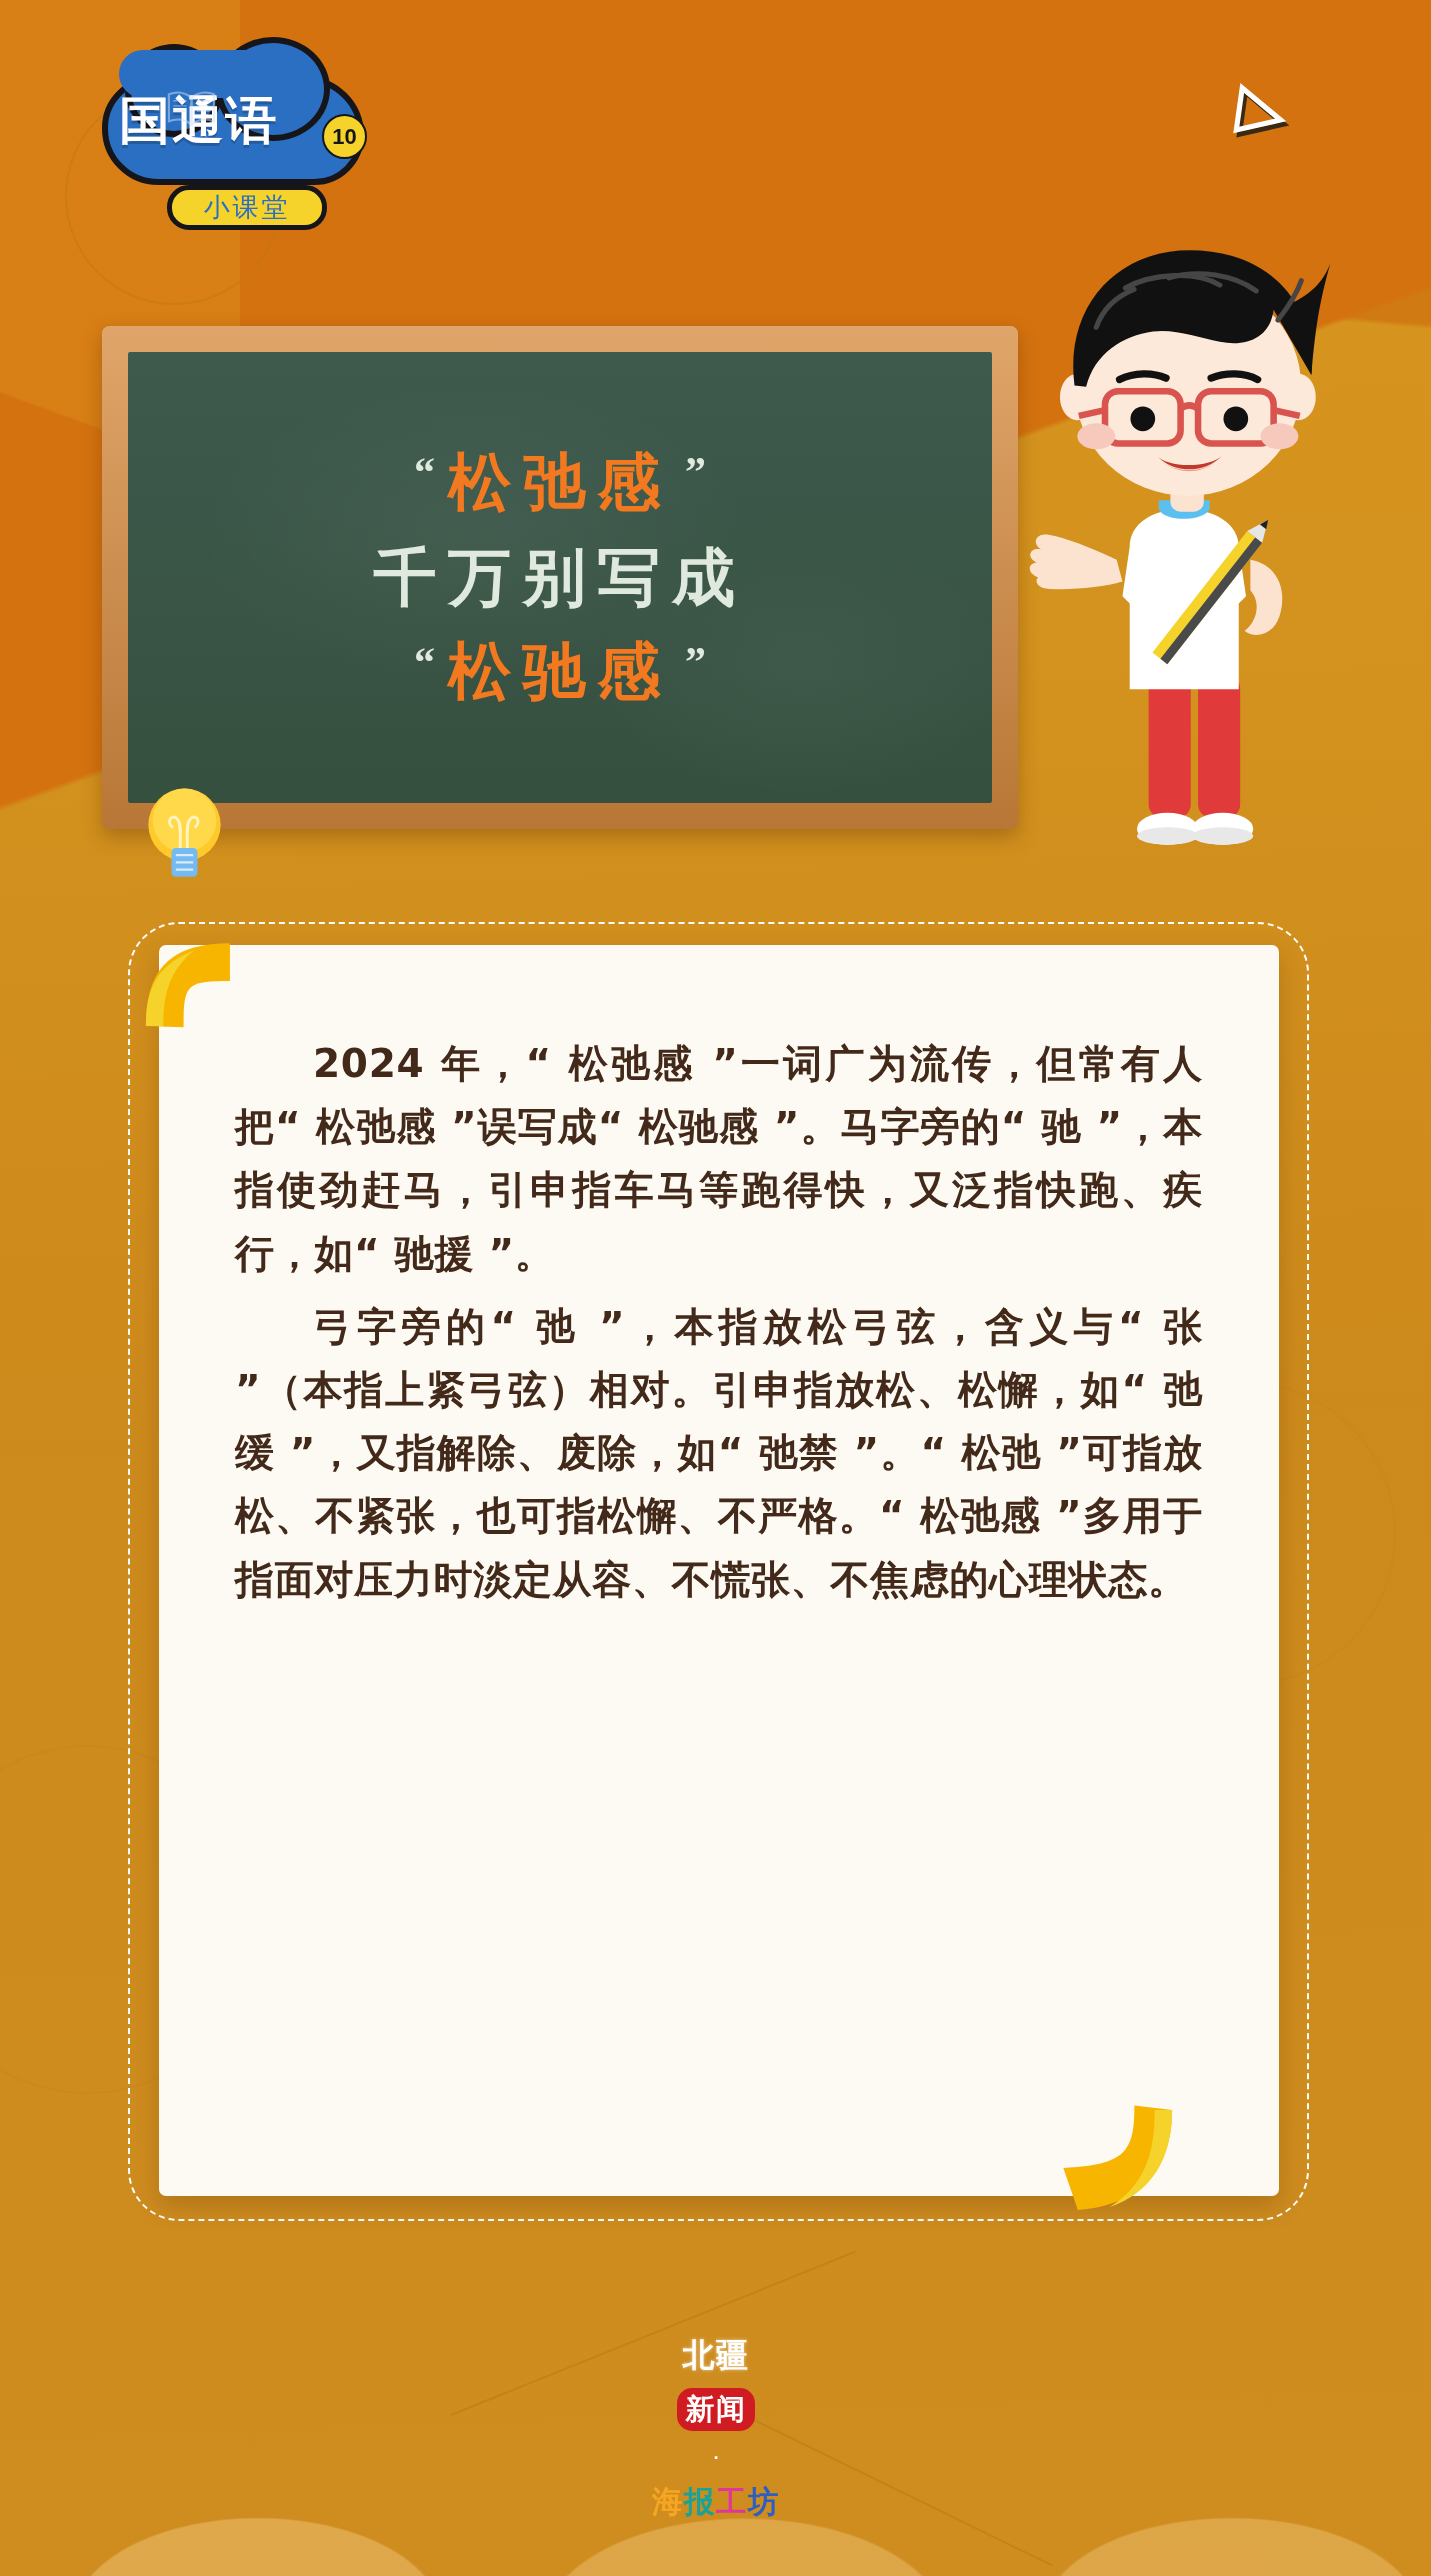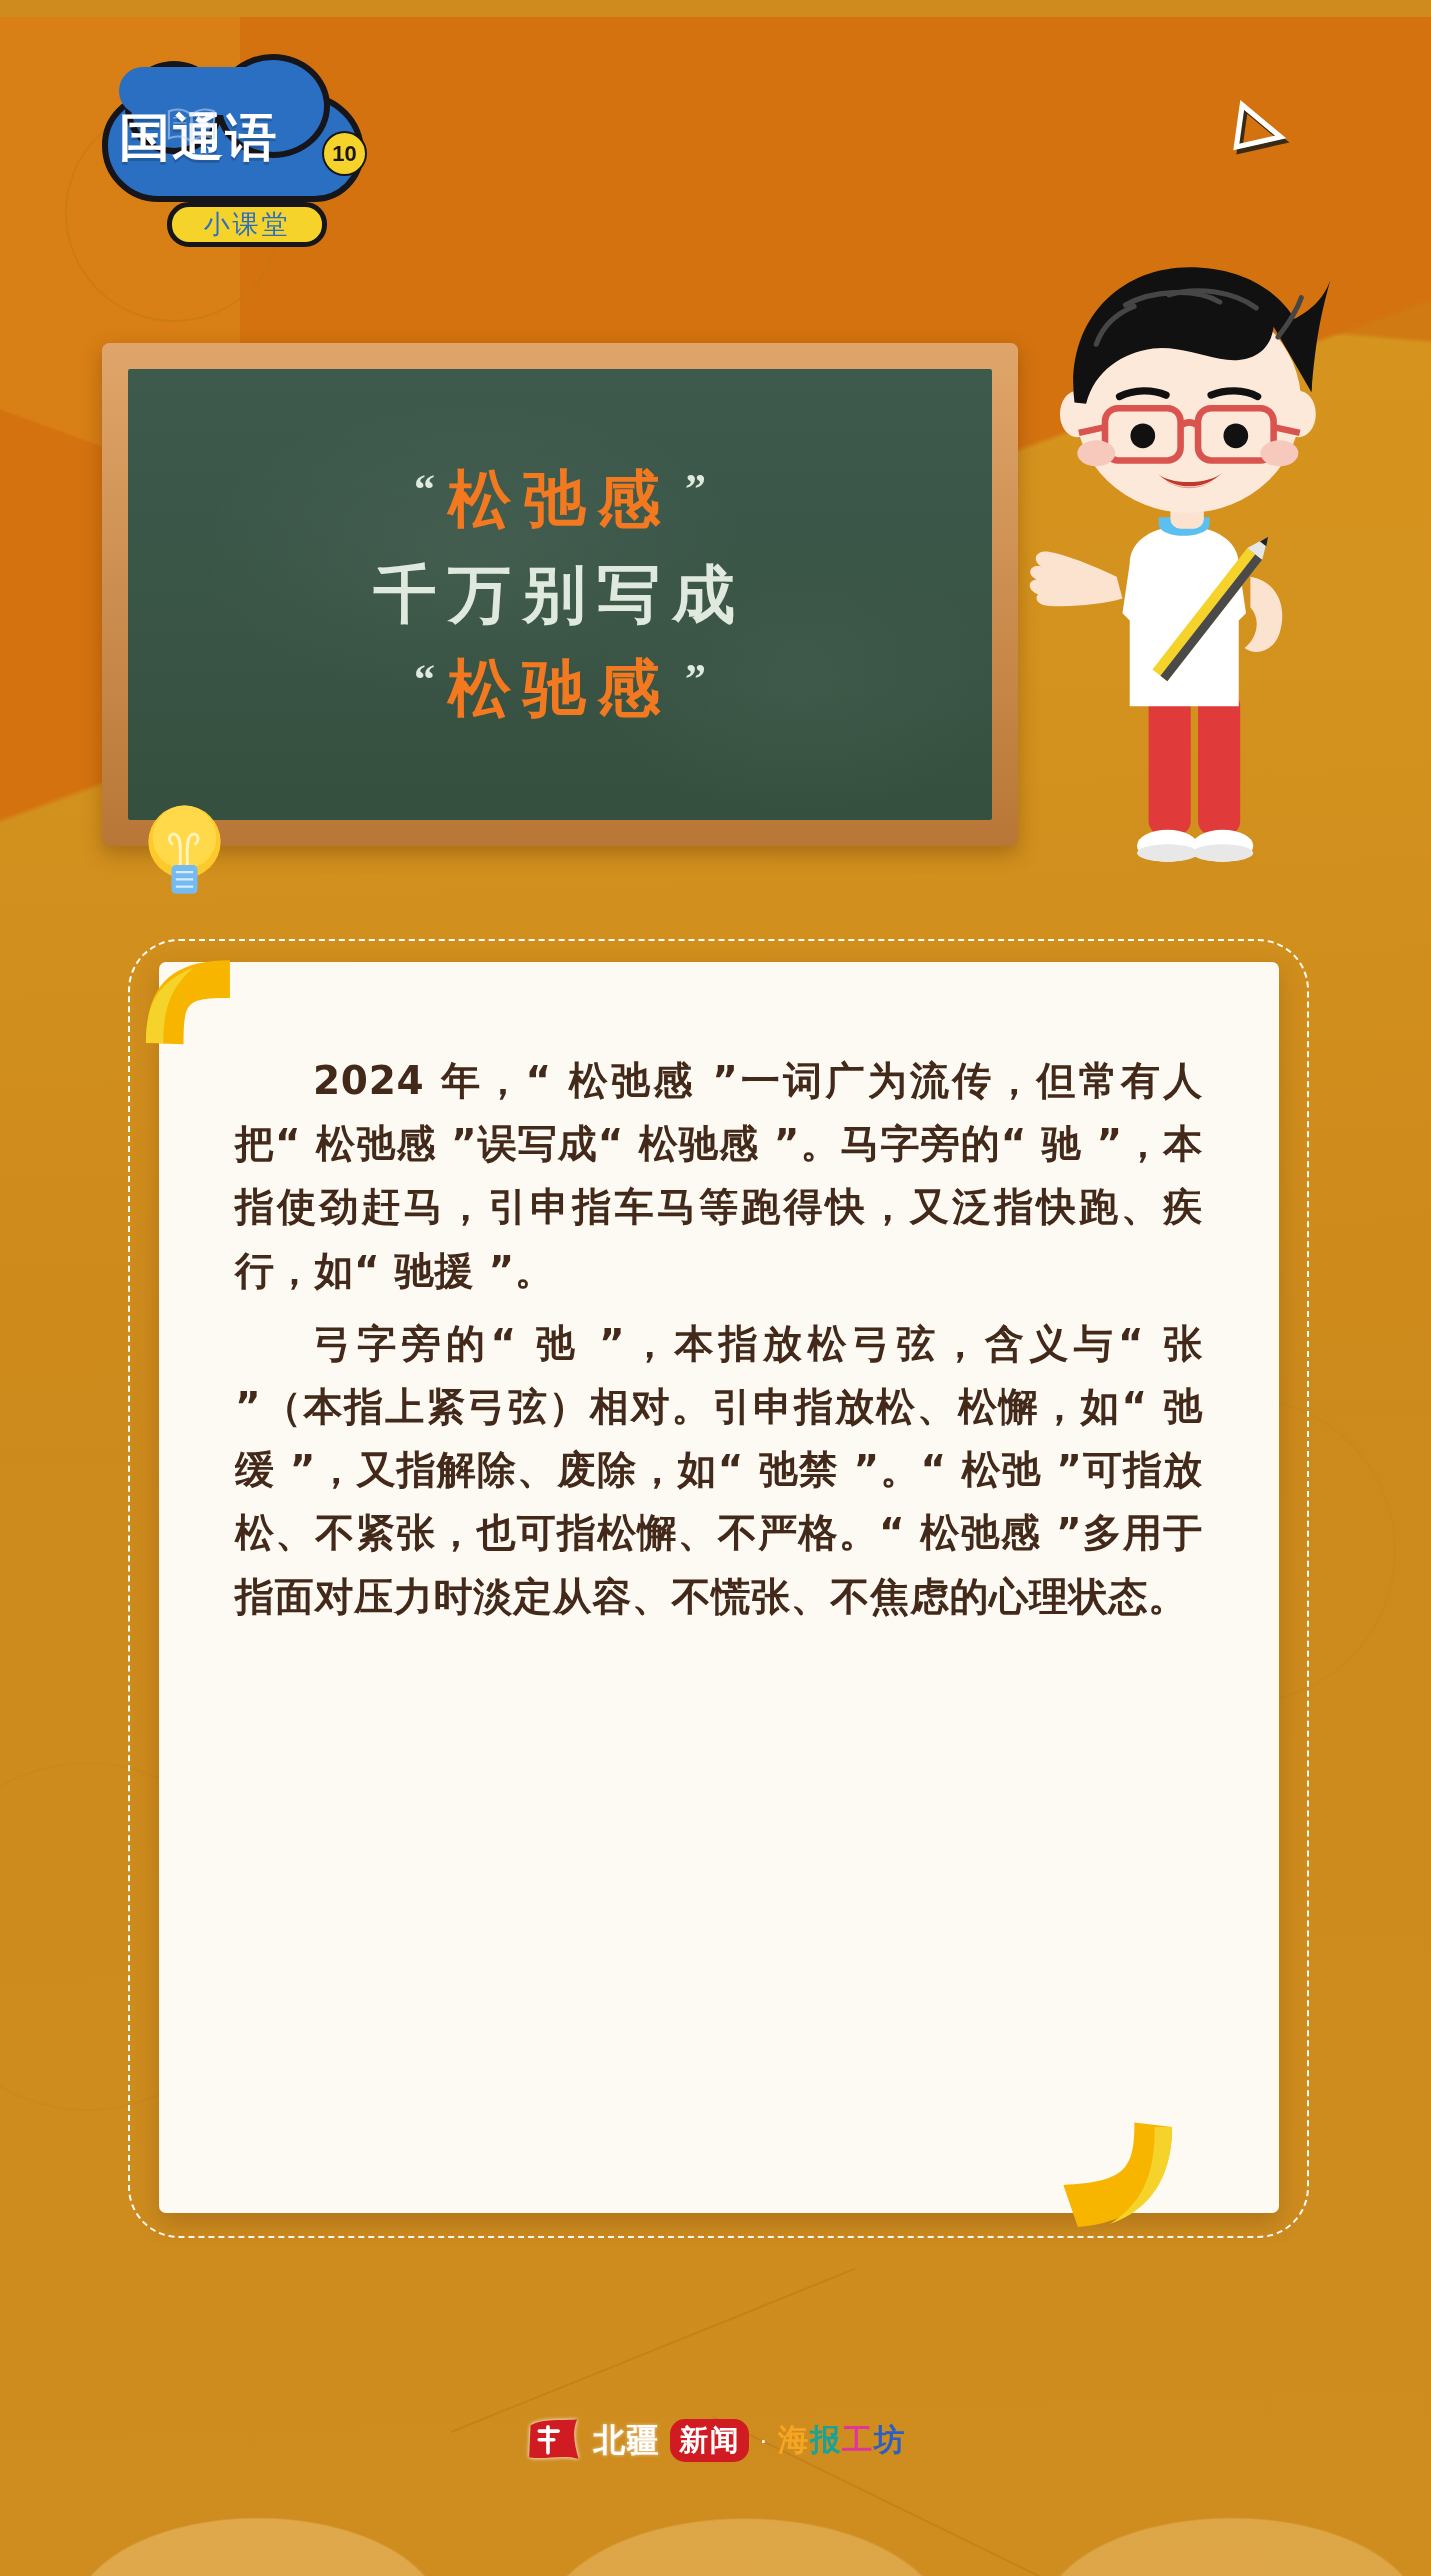--- a/index.html
+++ b/index.html
@@ -11,21 +11,20 @@
     overflow:hidden;
   }
 
   
   #poster {
     position:absolute; inset:0;
     background:
       linear-gradient(160deg,#d4720f 0%, #d4720f 26%, transparent 26.2%),
       linear-gradient(185deg,#cf7a12 0%, #cf7a12 12%, transparent 12.2%),
       linear-gradient(178deg,#d9981f 0%, #cd8a1c 55%, #cf8d20 100%);
-    margin-top: 17px;
   }
   .bg-doodle {
     position:absolute; border:2.2px solid rgba(190,120,20,.45);
     border-radius:50%;
   }
   .bg-corner-left {
     position:absolute; left:0; top:0; width:240px; height:909px;
     background:linear-gradient(200deg,#d98117 0%, #d98117 48%, transparent 48.3%);
     opacity:.85;
   }
@@ -143,21 +142,21 @@
     letter-spacing:0.7px; text-indent:2em;
     font-family:"DejaVu Sans","Liberation Sans",sans-serif;
     font-weight:600;
     text-align:justify;
   }
   .para + .para { margin-top:10.2px; }
 
   
   #footer {
     position:absolute; left:0; right:0; top:2391px; height:65px;
-    display:flex; align-items:center; justify-content:center; gap:10.2px; z-index:14;
+    display:flex; align-items:center; justify-content:center; gap:10.2px; z-index:14;flex-direction:column;
   }
   #footer-flag { filter:drop-shadow(0 0 2.2px #fff); }
   #footer-brand {
     font-size:32px; font-weight:bold; color:#ffffff; letter-spacing:1.5px;
     font-family:"Liberation Serif",serif;
     text-shadow:0 0 3.6px rgba(255,255,255,.6);
   }
   #footer-news {
     font-size:29px; font-weight:bold; color:#ffffff; background:#d01b22;
     padding:1.5px 8.7px; border-radius:15px; letter-spacing:1.5px;

